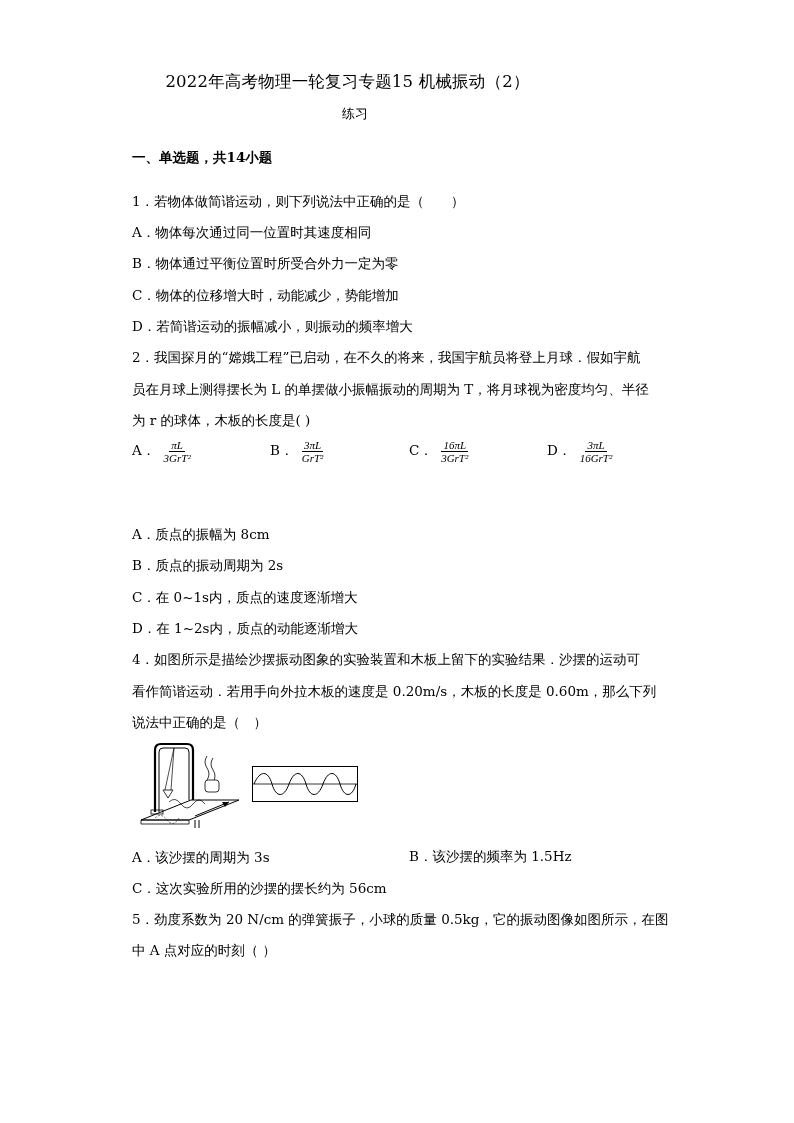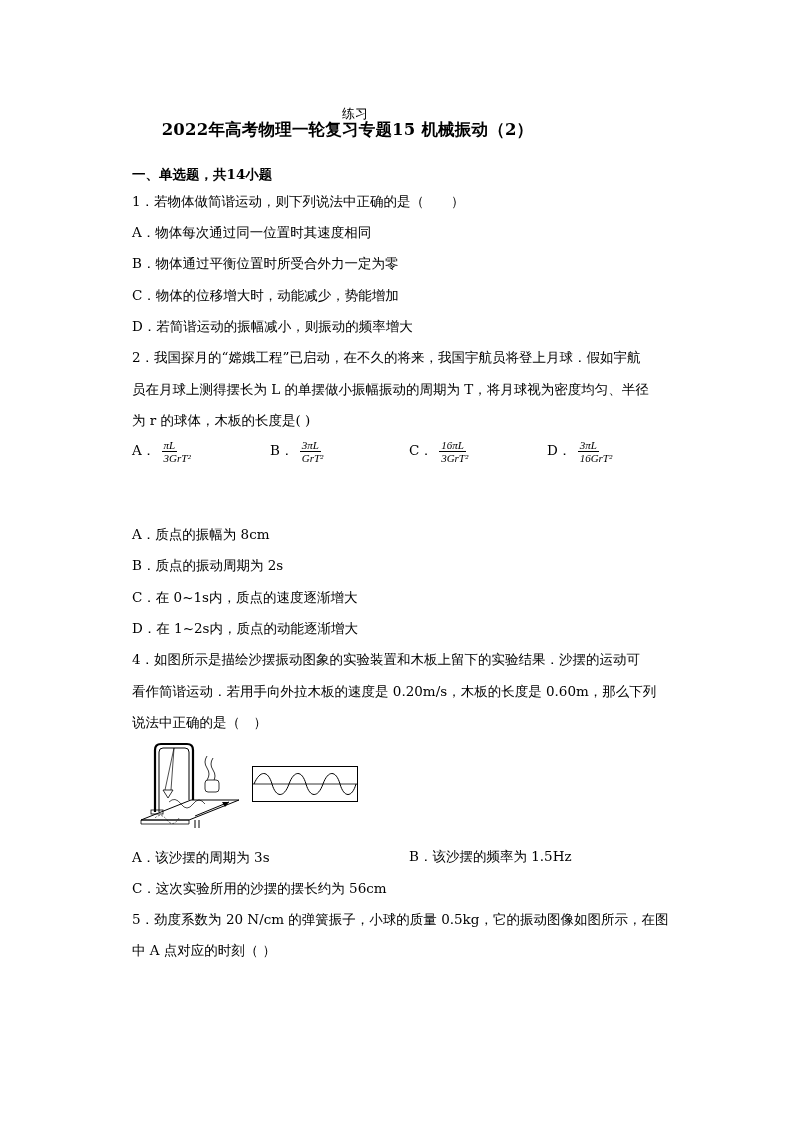--- a/index.html
+++ b/index.html
@@ -1,41 +1,41 @@
 <!DOCTYPE html>
 <html><head>
 <meta charset="utf-8">
 <style>
   html, body { margin: 0; padding: 0; background: #ffffff; }
   body { width: 794px; height: 1123px; position: relative; overflow: hidden;
          font-family: "DejaVu Serif", "Liberation Serif", serif; color: #000; }
   .page { position: absolute; left: 0; top: 0; width: 794px; height: 1123px; }
   .title { position: absolute; left: 0; width: 695px; top: 71px; text-align: center;
-           font-size: 16.5px; font-weight: bold; letter-spacing: 0.2px; margin-top: 48px; }
+           font-size: 16.5px; font-weight: normal; letter-spacing: 0.2px; }
   .subtitle { position: absolute; left: 0; width: 710px; top: 105px; text-align: center;
               font-size: 13px; }
   .line { position: absolute; left: 132px; font-size: 13.5px; white-space: nowrap; line-height: 18px; }
   .bold { font-weight: bold; }
   .it { font-style: italic; font-family: "Liberation Serif", serif; }
-  .frac { display: inline-flex; flex-direction: column; align-items: flex-start; vertical-align: middle;
+  .frac { display: inline-flex; flex-direction: column; align-items: center; vertical-align: middle;
           font-family: "Liberation Serif", serif; font-style: italic; font-size: 11px; line-height: 12px; margin: 0 2px; }
   .frac .num { padding: 0 2px; border-bottom: 1px solid #000; }
   .frac .den { padding: 0 2px; }
   .opt { position: absolute; font-size: 13.5px; white-space: nowrap; }
   .fig { position: absolute; }
 </style>
 </head>
 <body>
 
 <div class="page">
 
   <div class="title">2022年高考物理一轮复习专题15 机械振动（2）</div>
   <div class="subtitle">练习</div>
 
-  <div class="line bold" style="top:165px;">一、单选题，共14小题</div>
+  <div class="line bold" style="top:148px;">一、单选题，共14小题</div>
 
   <div class="line" style="top:192px;">1．若物体做简谐运动，则下列说法中正确的是（　　）</div>
   <div class="line" style="top:223px;">A．物体每次通过同一位置时其速度相同</div>
   <div class="line" style="top:254px;">B．物体通过平衡位置时所受合外力一定为零</div>
   <div class="line" style="top:317px;">D．若简谐运动的振幅减小，则振动的频率增大</div>
   <div class="line" style="top:286px;">C．物体的位移增大时，动能减少，势能增加</div>
 
   <div class="line" style="top:348px;">2．我国探月的“嫦娥工程”已启动，在不久的将来，我国宇航员将登上月球．假如宇航</div>
   <div class="line" style="top:380px;">员在月球上测得摆长为 L 的单摆做小振幅振动的周期为 T，将月球视为密度均匀、半径</div>
   <div class="line" style="top:411px;">为 r 的球体，木板的长度是( )</div>

